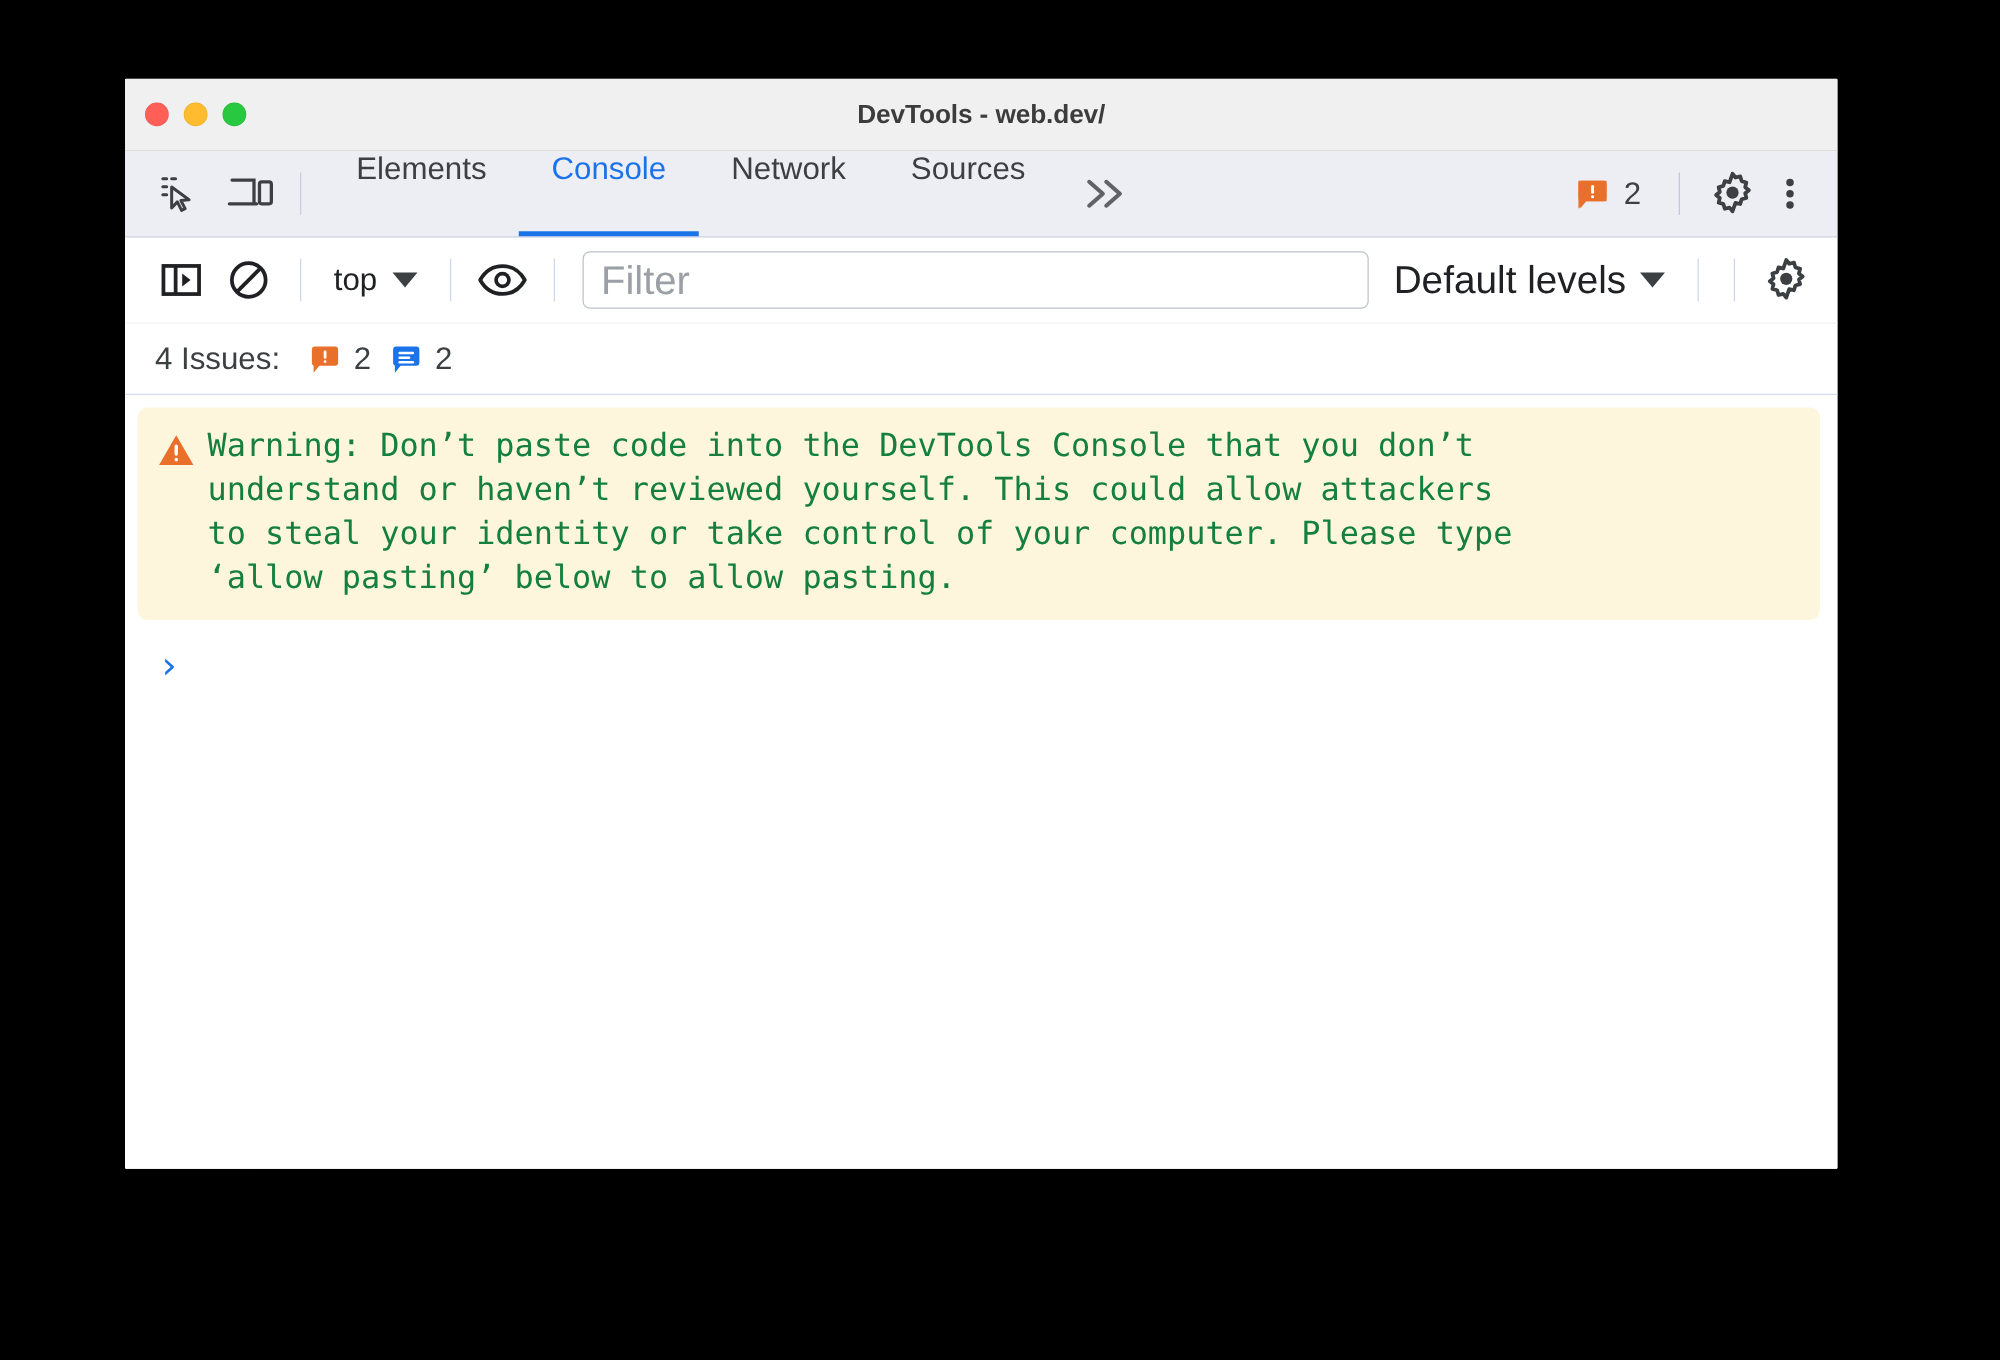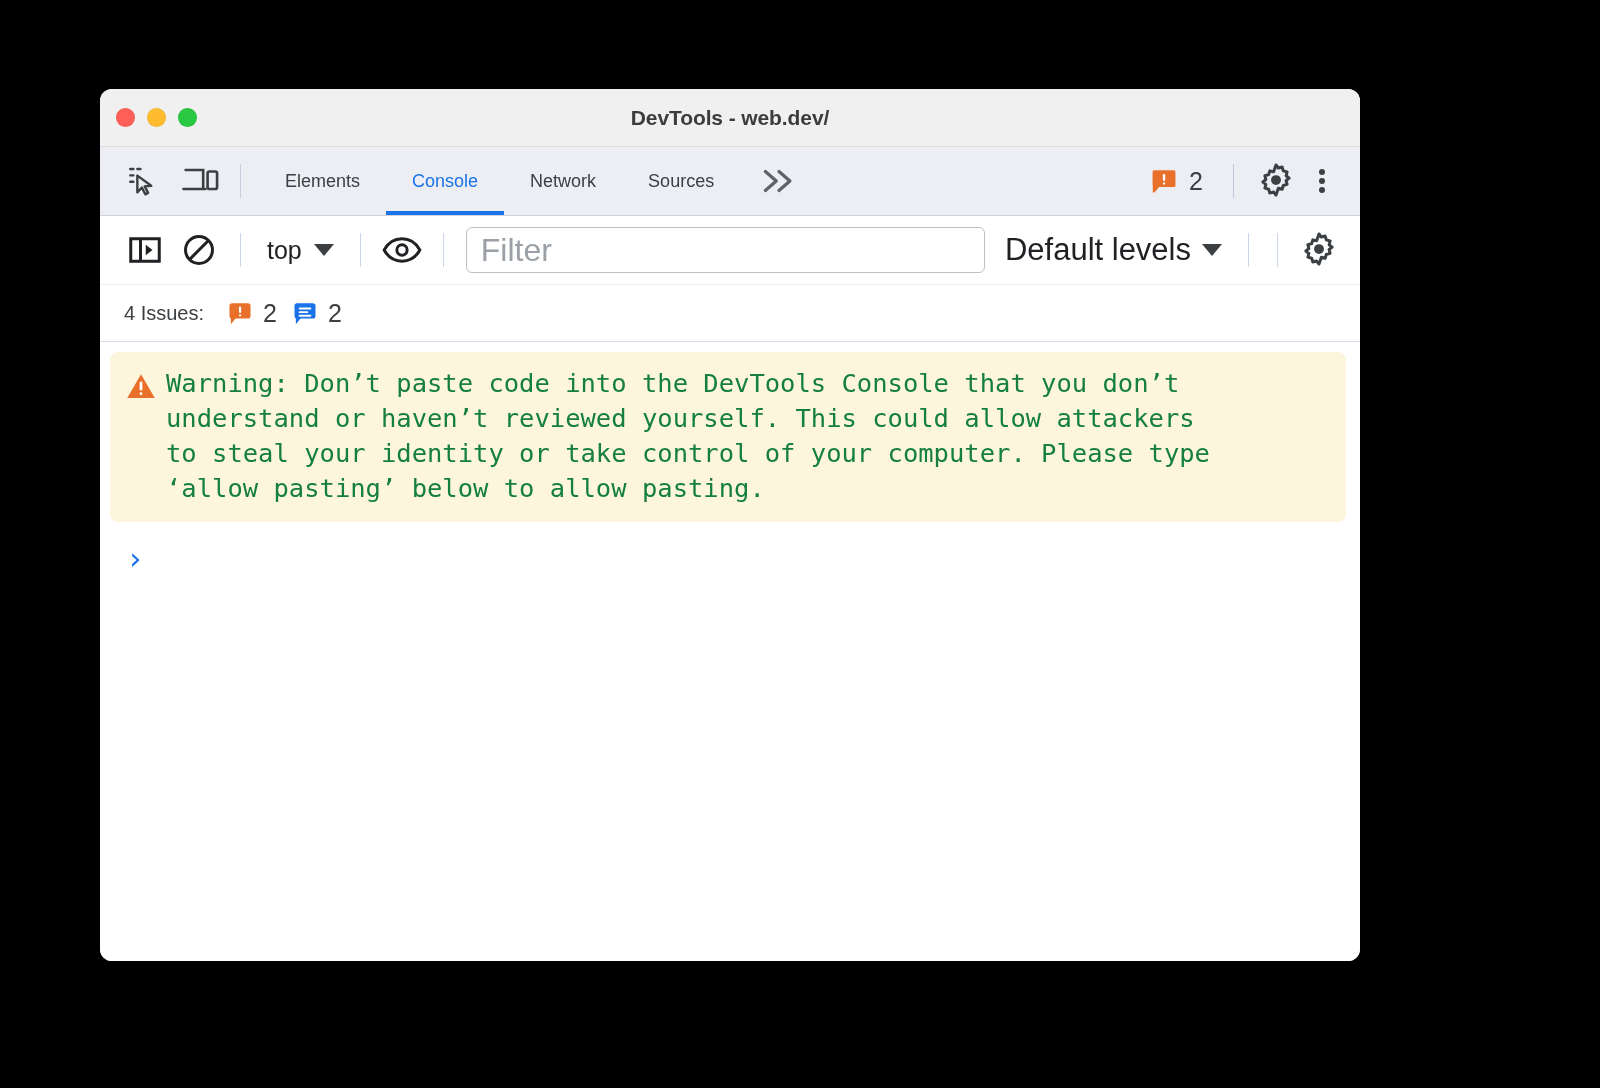--- a/index.html
+++ b/index.html
@@ -20,27 +20,26 @@
     width: 1600px;
     height: 1088px;
     background: #000000;
   }
 
   
   .window {
     position: absolute;
     left: 100px;
     top: 63px;
-    width: 1260px;
+    width: 1370px;
     height: 872px;
     background: #ffffff;
-    border-radius: 12px;
+    border-radius: 1px;
     overflow: hidden;
     box-shadow: 0 2px 18px rgba(0,0,0,0.35);
-    margin-top: 26px;
   }
 
   
   .titlebar {
     position: relative;
     height: 57px;
     background: #f0f0f0;
     border-bottom: 1px solid #dcdcdc;
     display: flex;
     align-items: center;
@@ -97,23 +96,22 @@
     flex: 0 0 1px;
   }
   .tabs {
     display: flex;
     align-items: stretch;
     margin-left: 8px;
   }
   .tab {
     position: relative;
     display: flex;
-    align-items: center;
     padding: 0 26px;
-    font-size: 18px;
+    font-size: 25px;
     color: #3c4043;
     cursor: pointer;
     white-space: nowrap;
   }
   .tab.active { color: #1a73e8; }
   .tab.active::after {
     content: "";
     position: absolute;
     left: 0; right: 0; bottom: 0;
     height: 4px;
@@ -237,21 +235,21 @@
   .issues-bar {
     height: 56px;
     background: #ffffff;
     display: flex;
     align-items: center;
     padding-left: 24px;
     border-bottom: 1px solid #d6dcef;
     gap: 14px;
   }
   .issues-label {
-    font-size: 20px;
+    font-size: 25px;
     color: #3c4043;
     margin-right: 8px;
   }
   .issue-group {
     display: flex;
     align-items: center;
     gap: 9px;
     cursor: pointer;
   }
   .issue-group .num { font-size: 25px; color: #3c4043; }

